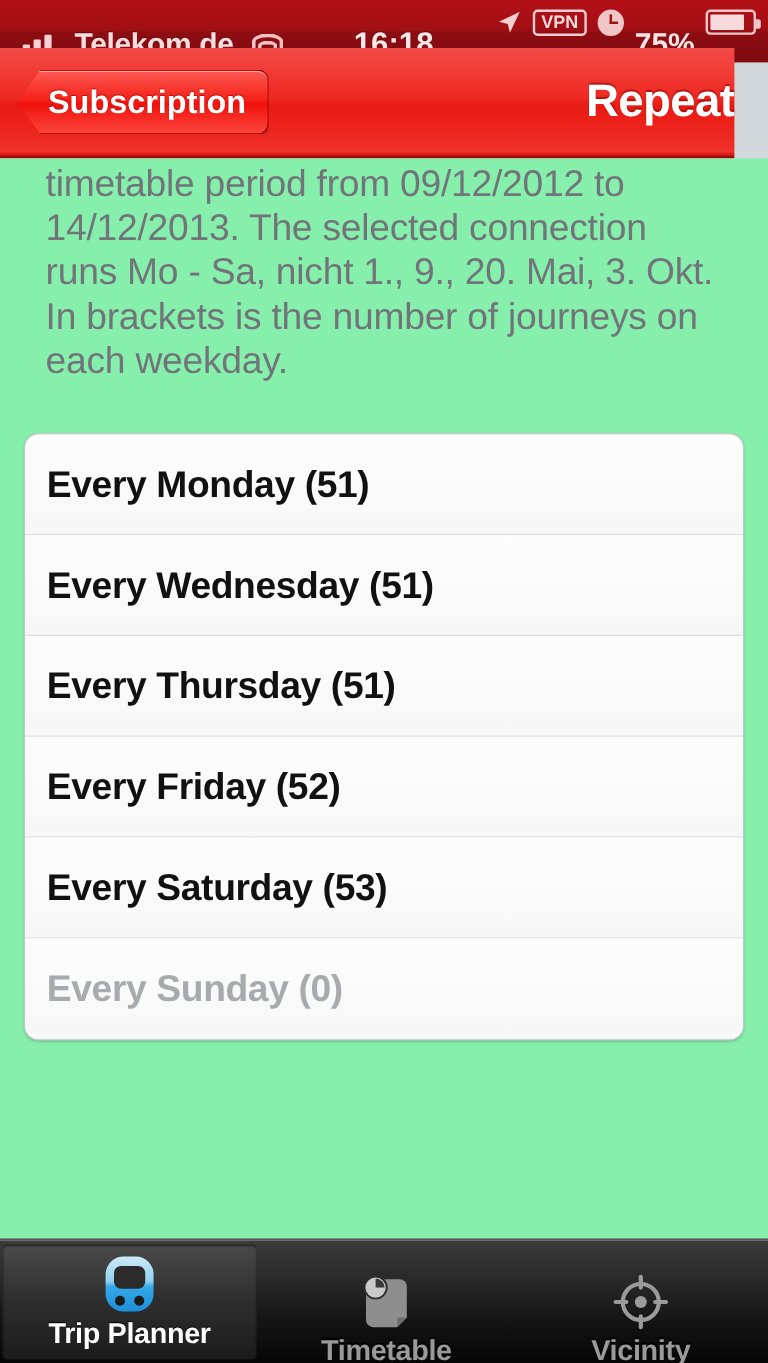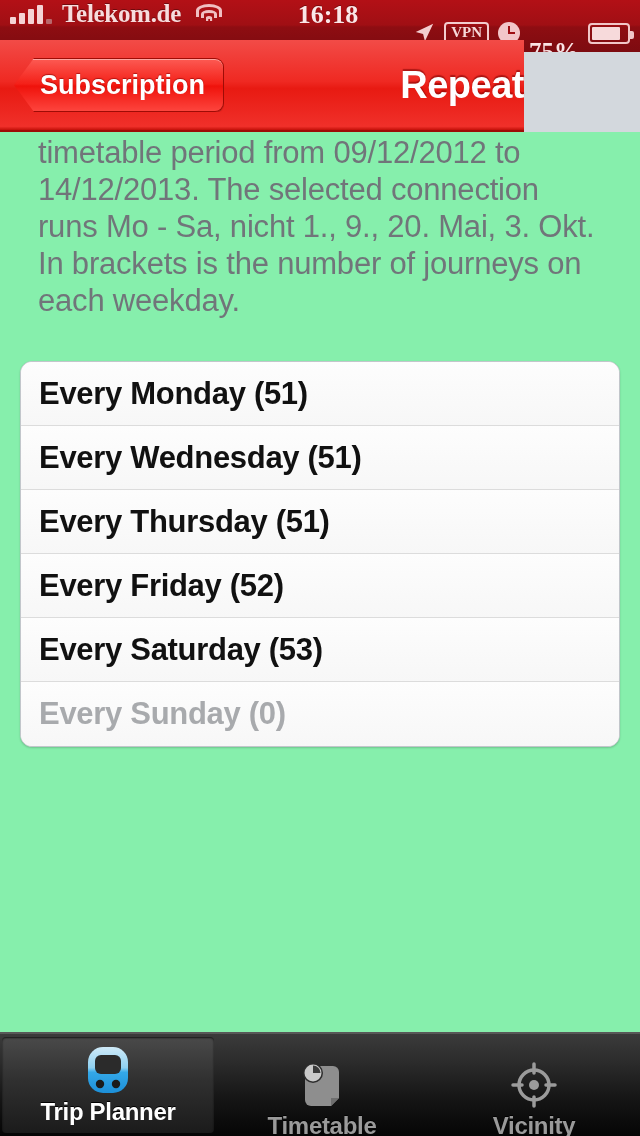--- a/index.html
+++ b/index.html
@@ -7,21 +7,21 @@
     width:640px; height:1136px; overflow:hidden;
     font-family:"Liberation Sans", sans-serif;
     background:#d3d8dd;
   }
   #screen{ position:relative; width:640px; height:1136px; overflow:hidden; }
 
   
   .statusbar{
     position:absolute; left:0; top:0; width:640px; height:52px;
     background:linear-gradient(to bottom,#b31016 0%,#a00f14 48%,#8e0d12 52%,#7d0b10 100%);
-    display:flex; align-items:flex-start; color:#f2c9cb; overflow:hidden;font-family:Liberation Serif, serif;
+    display:flex; align-items:flex-end; color:#f2c9cb; overflow:hidden;
   }
   .sb-left{ display:flex; align-items:center; gap:10px; padding-left:10px; flex:0 0 auto; }
   .sig{ display:flex; align-items:flex-end; gap:3px; height:20px; }
   .sig i{ display:block; width:6px; background:#f5d3d5; border-radius:1px; }
   .sig i:nth-child(1){ height:7px; }
   .sig i:nth-child(2){ height:11px; }
   .sig i:nth-child(3){ height:15px; }
   .sig i:nth-child(4){ height:19px; }
   .sig i.dim{ height:5px; background:#b9676b; }
   .carrier{ font-size:25px; font-weight:bold; color:#f7dcdd; letter-spacing:-0.3px;
@@ -42,21 +42,21 @@
   .clockicon:before{ content:""; position:absolute; left:10px; top:4px; width:2px; height:8px; background:#9e0f14; }
   .clockicon:after{ content:""; position:absolute; left:10px; top:10px; width:7px; height:2px; background:#9e0f14; }
   .batpct{ font-size:25px; font-weight:bold; color:#fae3e4;margin-top:38px; }
   .bat{ width:42px; height:21px; border:2px solid #f1c6c8; border-radius:4px; position:relative; }
   .bat:after{ content:""; position:absolute; right:-6px; top:6px; width:4px; height:8px;
               background:#f1c6c8; border-radius:0 2px 2px 0; }
   .bat i{ position:absolute; left:2px; top:2px; bottom:2px; width:73%; background:#f7dadb; border-radius:1px; }
 
   
   .navbar{
-    position:absolute; left:0; top:40px; width:524px; height:92px;
+    position:absolute; left:0; top:40px; width:612px; height:92px;
     background:linear-gradient(to bottom,#f24b47 0%,#ef2922 46%,#e81a12 54%,#f0302a 96%,#c21009 100%);
     border-bottom:2px solid #9d0b07;
     display:flex; align-items:center;
   }
   .navtitle{
     position:absolute; left:0; right:0; text-align:right;
     font-size:38px; font-weight:bold; color:#fff;
     text-shadow:0 -2px 1px rgba(120,0,0,.55);
     letter-spacing:-0.5px;
   }
@@ -88,21 +88,21 @@
   }
 
   .card{
     margin:42px 20px 0; border-radius:12px;
     background:#fafafa;
     border:1px solid #c2c6cb;
     box-shadow:0 1px 2px rgba(0,0,0,.18);
     overflow:hidden;
   }
   .row{
-    height:64px; display:flex; align-items:center;
+    height:84px; display:flex; align-items:center;
     padding-left:18px;
     background:linear-gradient(to bottom,#fdfdfd 0%,#f7f7f7 100%);
     border-bottom:1px solid #dcdcdc;
   }
   .row:last-child{ border-bottom:none; }
   .row .label{
     font-size:31px; font-weight:bold; color:#111; letter-spacing:-0.3px;
   }
   .row.disabled .label{ color:#a8aaad; font-weight:bold; }
 

